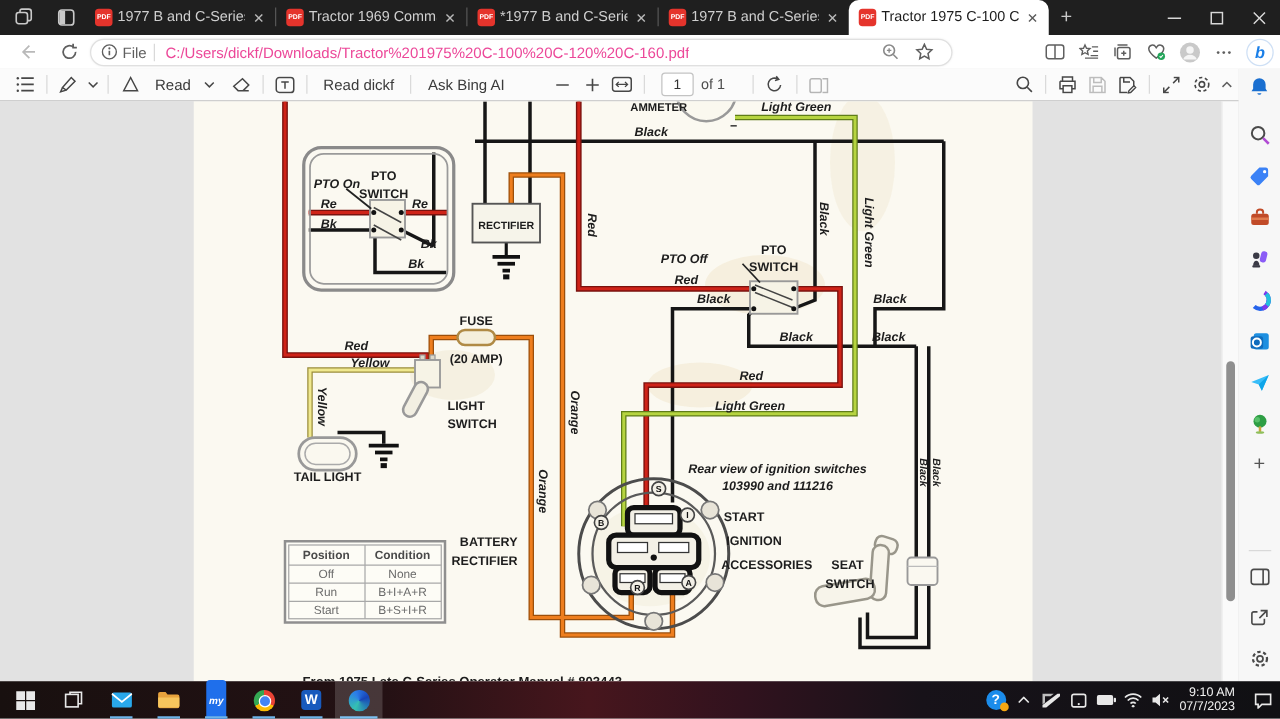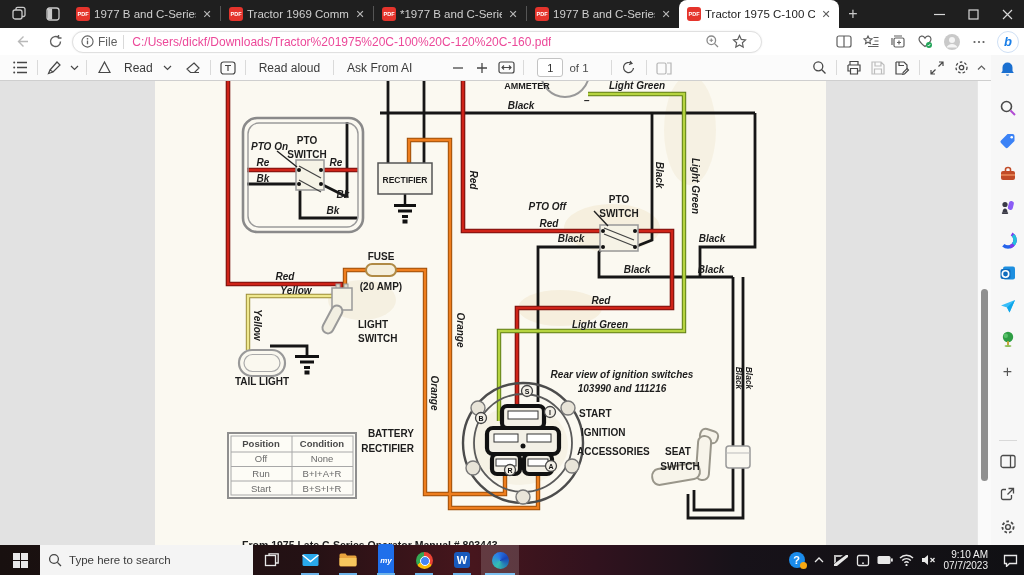--- a/index.html
+++ b/index.html
@@ -266,23 +266,23 @@
         </svg>
       </div>
     <div class="pt-sep"></div>
     <div class="pt-ic">
         <svg width="16" height="14" viewBox="0 0 16 14">
           <rect x="1" y="1" width="14" height="12" rx="2.5" fill="none" stroke="#474747" stroke-width="1.2"></rect>
           <path d="M5,4.5 h6 M8,4.5 v5.5" stroke="#474747" stroke-width="1.2"></path>
         </svg>
       </div>
     <div class="pt-sep"></div>
-    <span class="pt-lbl">Read aloud</span>
+    <span class="pt-lbl">Read dickf</span>
     <div class="pt-sep"></div>
-    <span class="pt-lbl">Ask From AI</span>
+    <span class="pt-lbl">Ask Bing AI</span>
     <div class="pt-ic" style="margin-left:26px">
         <svg width="12" height="12">
           <line x1="1" y1="6" x2="11" y2="6" stroke="#474747" stroke-width="1.3"></line>
         </svg>
       </div>
     <div class="pt-ic">
         <svg width="12" height="12">
           <path d="M1,6 h10 M6,1 v10" stroke="#474747" stroke-width="1.3"></path>
         </svg>
       </div>
@@ -694,27 +694,20 @@
 
   <div id="taskbar" class="abs">
     <div class="tk-cell" style="width:40px">
       <div class="winlogo">
           <div></div>
           <div></div>
           <div></div>
           <div></div>
         </div>
     </div>
-    <div id="tksearch">
-      <svg width="14" height="14" viewBox="0 0 14 14" style="margin-right:7px">
-          <circle cx="6" cy="6" r="4.4" fill="none" stroke="#444" stroke-width="1.3"></circle>
-          <line x1="9.4" y1="9.4" x2="13" y2="13" stroke="#444" stroke-width="1.3"></line>
-        </svg>
-      <input placeholder="Type here to search" style="">
-    </div>
     <div class="tk-cell">
       <svg width="16" height="16" viewBox="0 0 16 16">
           <rect x="1.5" y="3.5" width="10" height="10" fill="none" stroke="#e8e8e8" stroke-width="1.3"></rect>
           <path d="M5,3.5 V1.8 H14.2 V11 H11.5" fill="none" stroke="#e8e8e8" stroke-width="1.3"></path>
         </svg>
     </div>
     <div class="tk-cell tk-under">
       <svg width="17" height="14" viewBox="0 0 17 14">
           <rect x="0.5" y="1" width="16" height="12" rx="1.5" fill="#29a8eb"></rect>
           <path d="M0.5,2 L8.5,8.5 L16.5,2" fill="none" stroke="#fff" stroke-width="1.4"></path>

